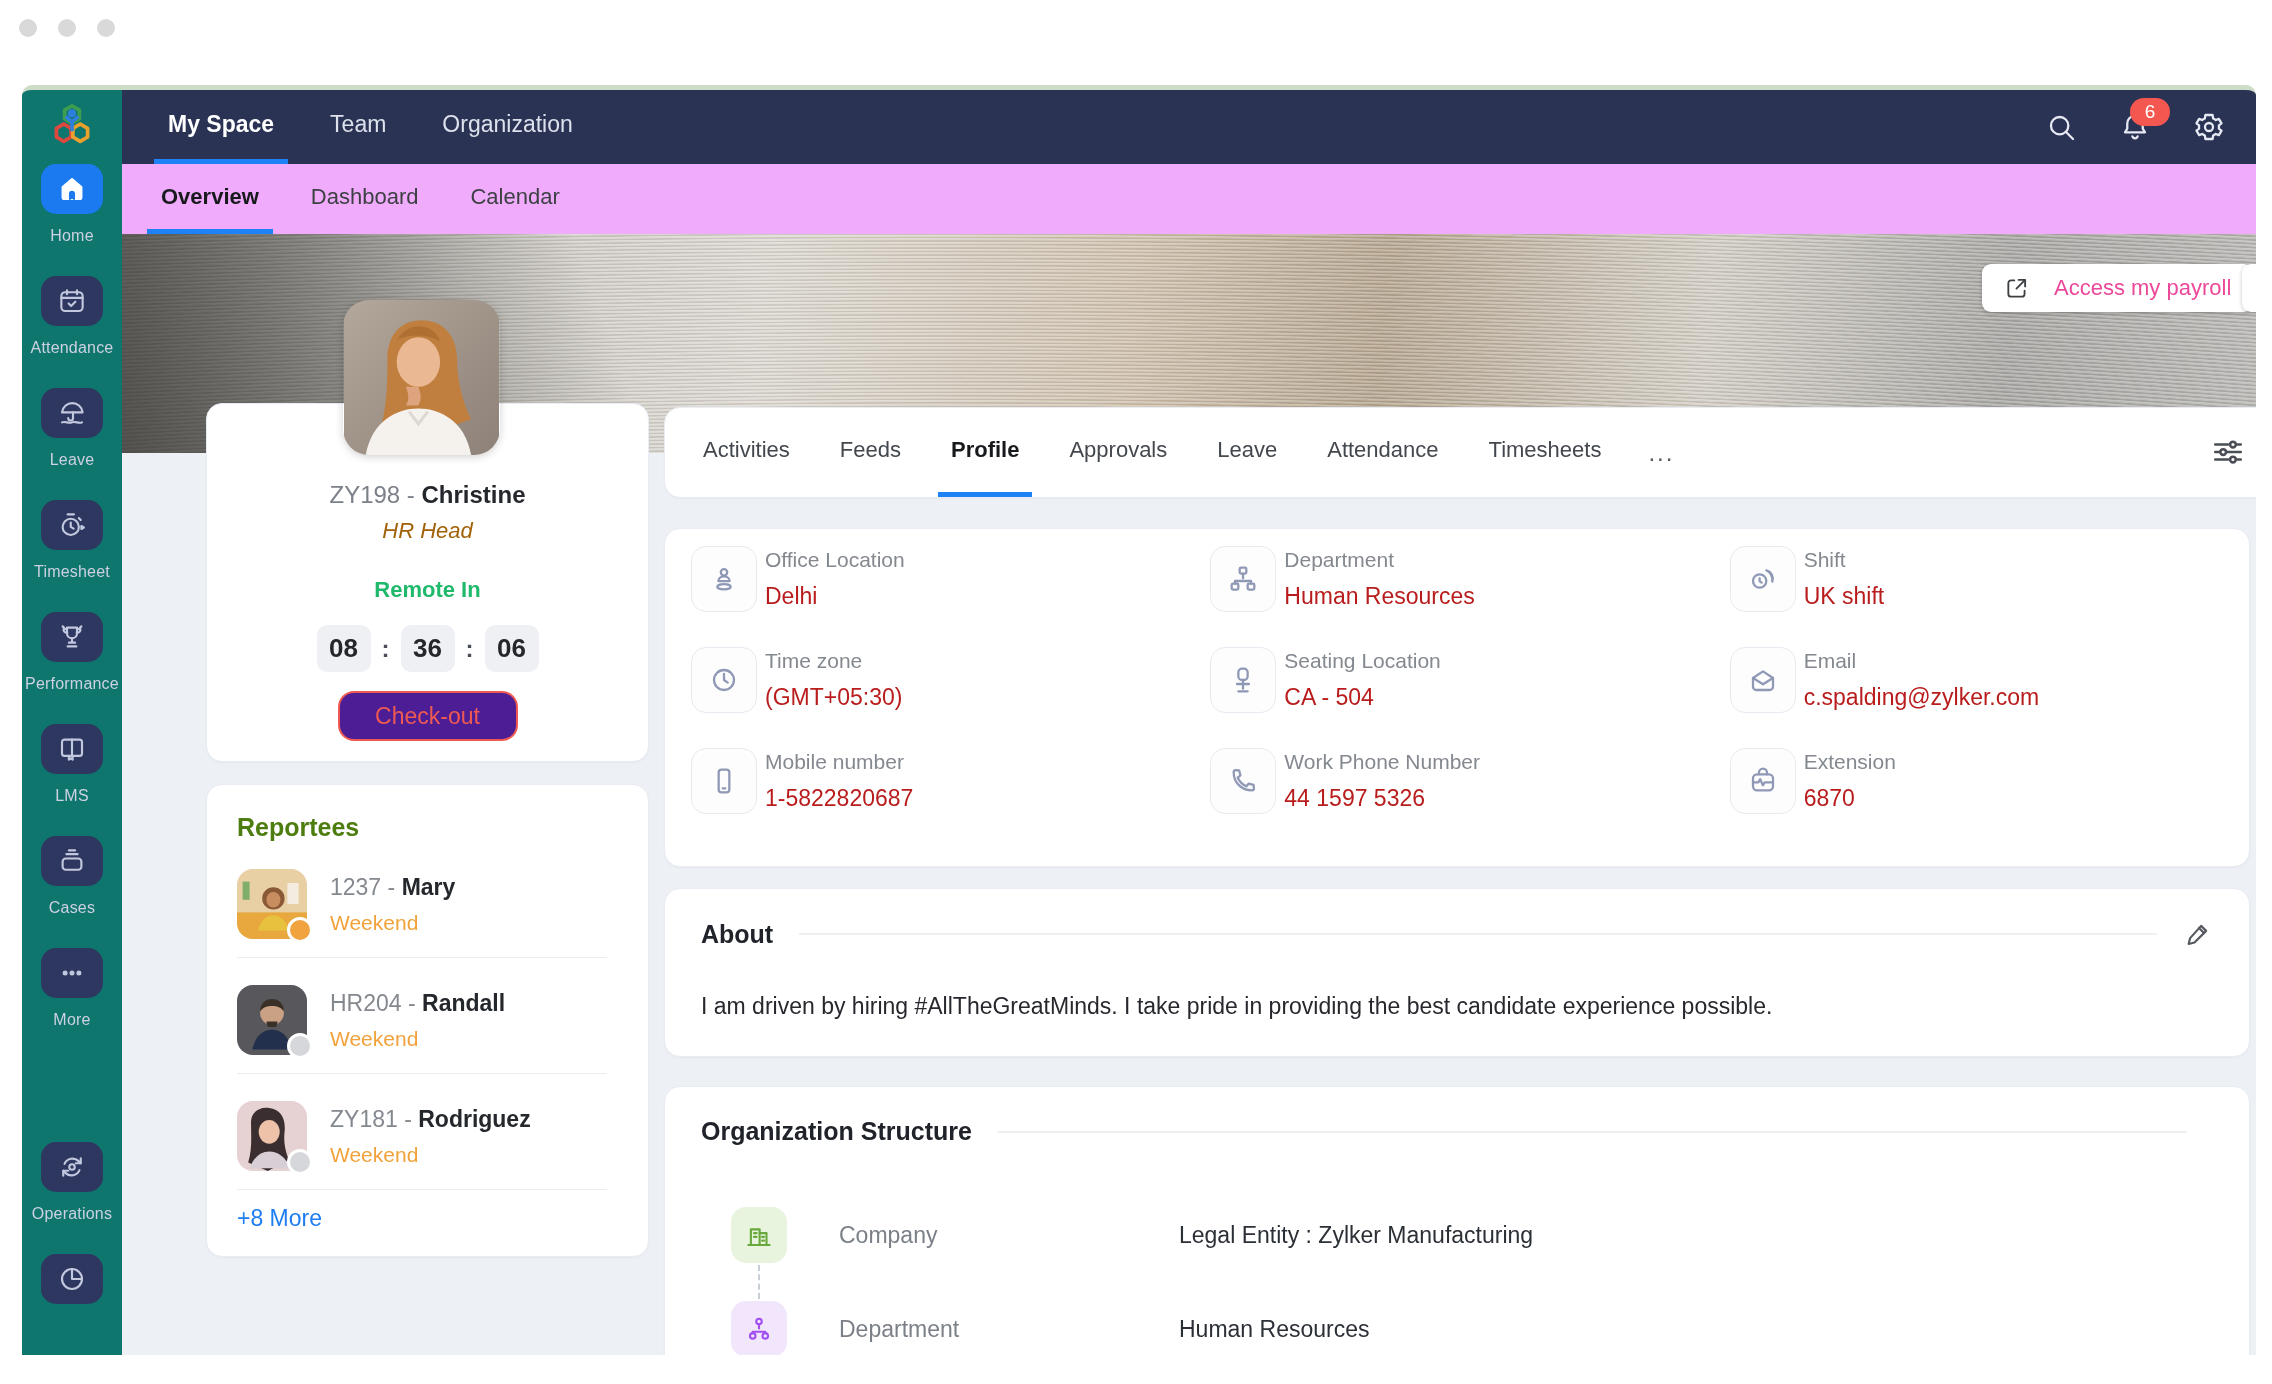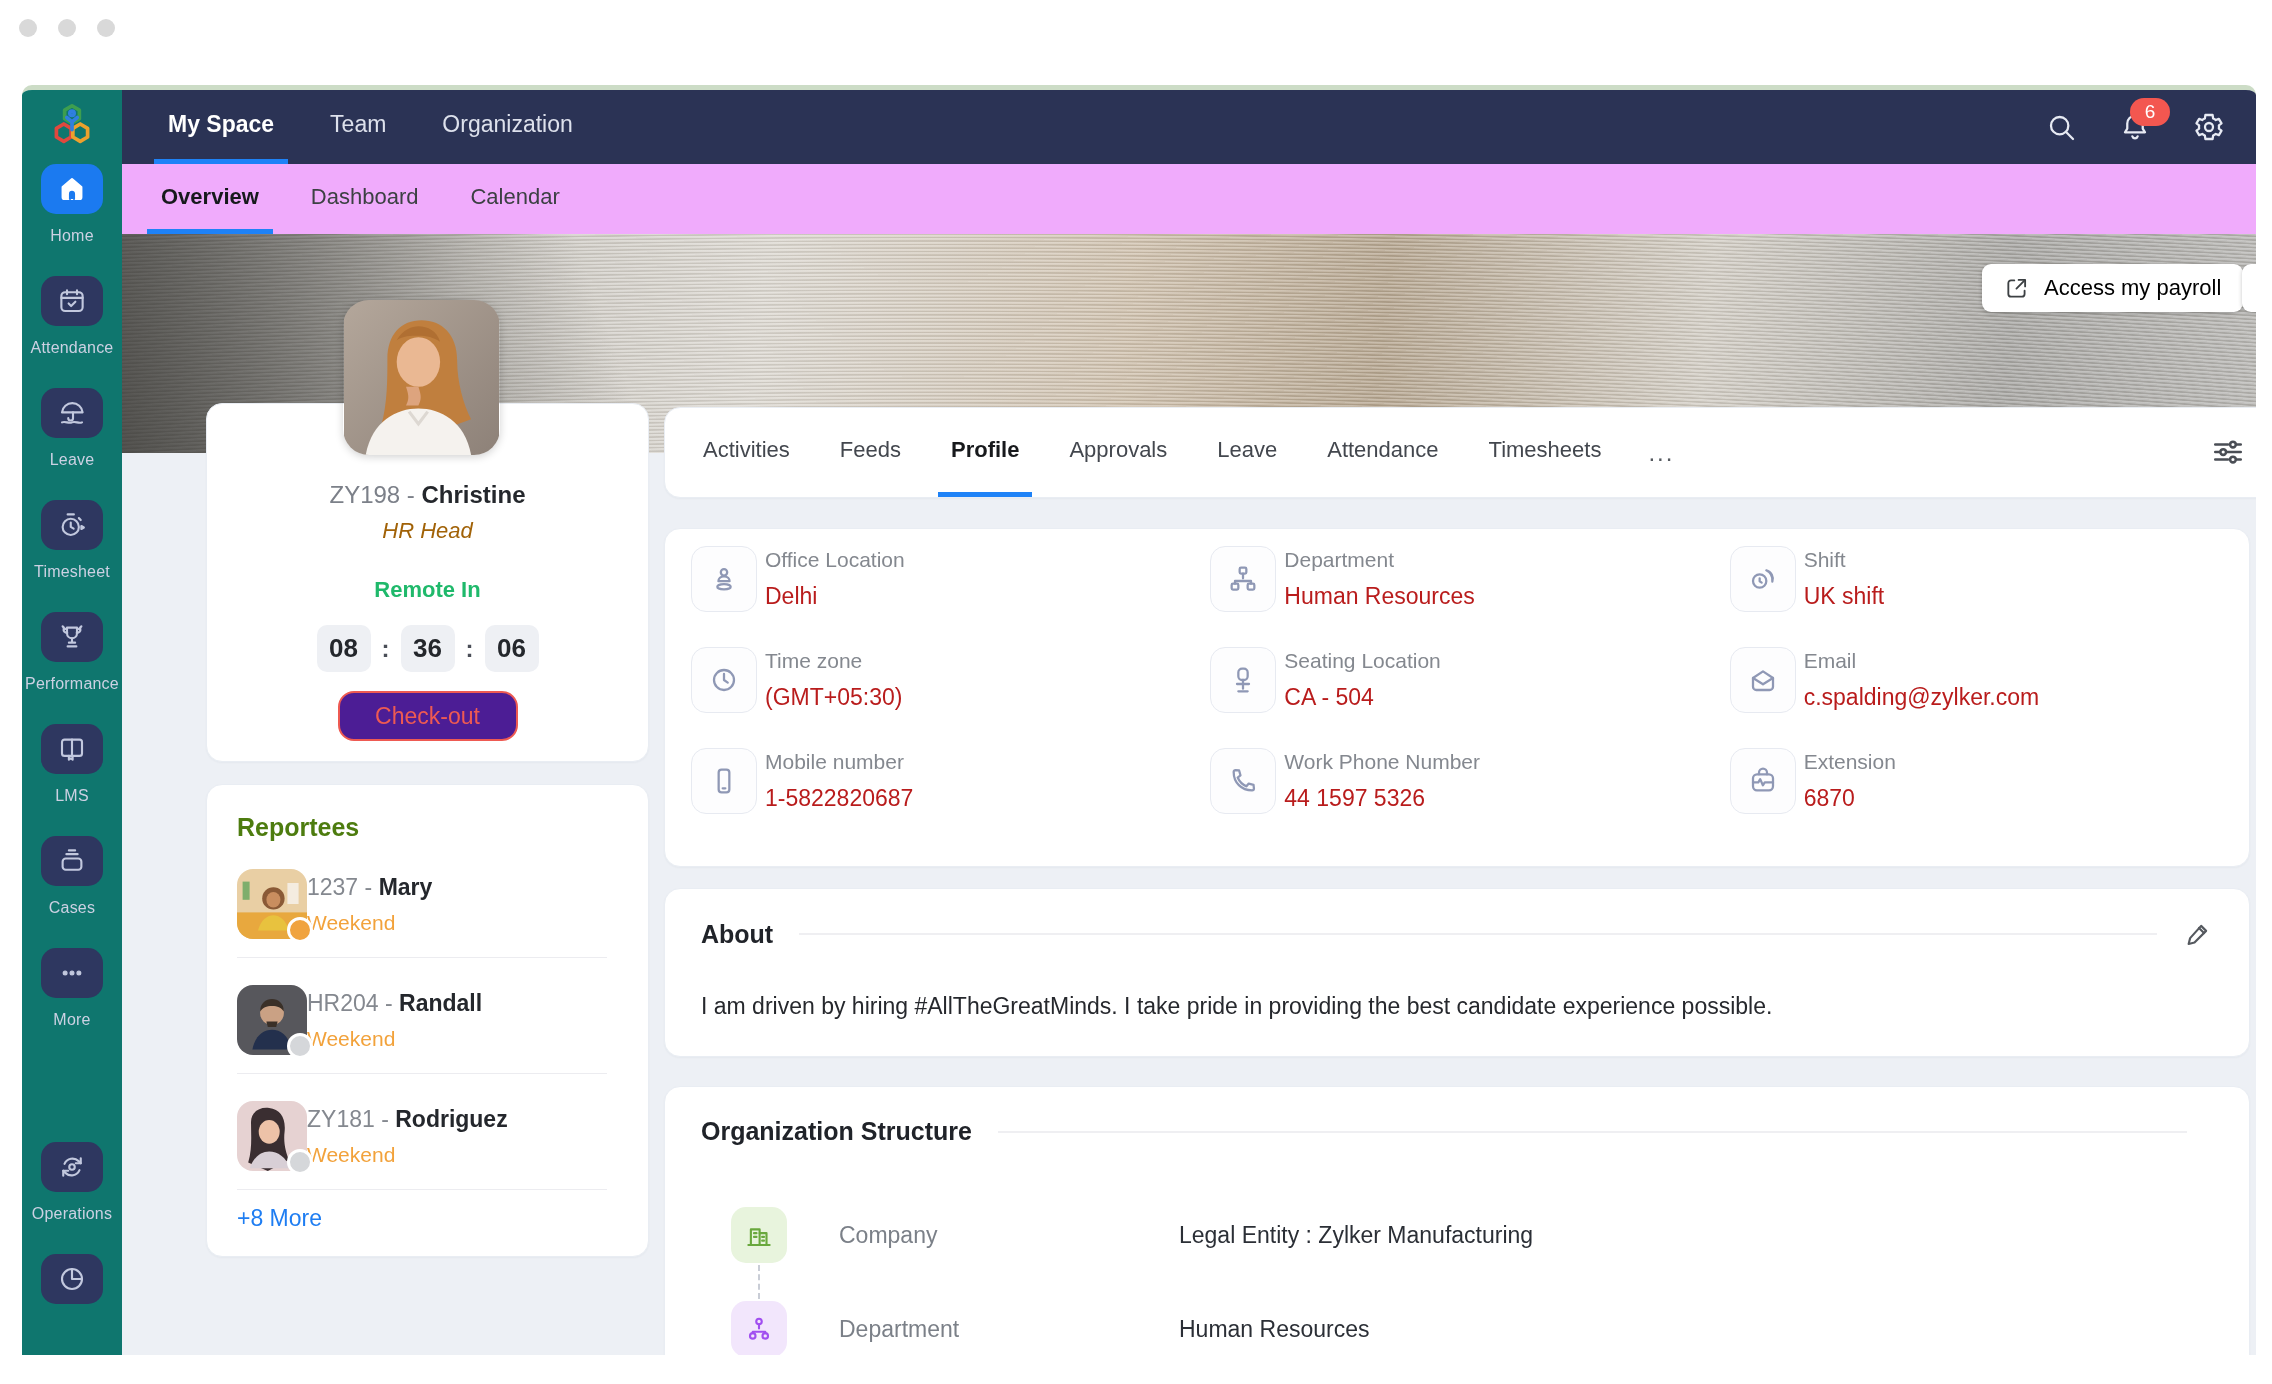--- a/index.html
+++ b/index.html
@@ -37,41 +37,41 @@
   .subtab{display:flex;align-items:center;padding:0 14px;margin-right:24px;font-size:22px;color:#3c4043;border-bottom:5px solid transparent;}
   .subtab.active{font-weight:bold;color:#17191c;border-bottom-color:#1e82f7;}
 
   
   .content{position:relative;flex:1;background:#edf0f5;overflow:hidden;}
   .banner{position:absolute;left:0;top:0;width:100%;height:219px;
     background:
       linear-gradient(70deg, rgba(62,61,58,.8) 0%, rgba(62,61,58,0) 24%),
       repeating-radial-gradient(140% 200% at 38% 245%, rgba(255,255,255,.28) 0 5px, rgba(110,105,95,.14) 9px 15px, rgba(255,255,255,.20) 19px 24px),
       linear-gradient(95deg,#8b8a86 0%,#c9c6c0 16%,#dcd8d1 30%,#cfc0ac 47%,#b3a28b 59%,#d2cdc4 74%,#a4a3a0 88%,#b6b5b2 100%);}
-  .payroll-btn{position:absolute;left:1860px;top:30px;height:48px;background:#fff;border-radius:9px;display:flex;align-items:center;gap:14px;padding:0 22px;font-size:22px;color:#000000;box-shadow:0 1px 4px rgba(0,0,0,.22);}
+  .payroll-btn{position:absolute;left:1860px;top:30px;height:48px;background:#fff;border-radius:9px;display:flex;align-items:center;gap:24px;padding:0 22px;font-size:22px;color:#ec4899;box-shadow:0 1px 4px rgba(0,0,0,.22);}
   .banner-sliver{position:absolute;left:2120px;top:30px;width:40px;height:48px;background:#fff;border-radius:9px;box-shadow:0 1px 4px rgba(0,0,0,.22);}
 
   .card{position:absolute;background:#fff;border:1px solid #e9edf3;border-radius:16px;box-shadow:0 1px 2px rgba(25,39,80,.04);}
 
   
   .profile-card{left:84px;top:169px;width:441px;height:357px;text-align:center;}
   .photo{position:absolute;left:221px;top:66px;width:157px;height:155px;border-radius:26px;overflow:hidden;box-shadow:0 2px 8px rgba(0,0,0,.18);z-index:3;}
   .p-name{margin-top:77px;font-size:24px;color:#7c8089;}
   .p-name b{color:#24272c;}
   .p-role{margin-top:9px;font-size:22px;color:#a16207;font-style:italic;}
   .p-status{margin-top:33px;font-size:22px;color:#1fb96b;font-weight:bold;}
   .timer{margin-top:22px;display:flex;justify-content:center;align-items:center;gap:11px;}
   .t-box{width:54px;height:47px;background:#eef0f4;border-radius:10px;display:flex;align-items:center;justify-content:center;font-size:26px;font-weight:bold;color:#24272c;}
   .t-col{font-size:24px;font-weight:bold;color:#4a4e57;}
   .checkout{margin:19px auto 0;width:176px;height:46px;border:2px solid #ee5a52;border-radius:16px;color:#ee5a52;font-size:23px;display:flex;align-items:center;justify-content:center;background:#4c1d95;}
 
   
   .reportees-card{left:84px;top:550px;width:441px;height:471px;padding:0;}
   .rep-title{margin:28px 0 0 30px;font-size:25px;font-weight:bold;color:#4d7c0f;}
-  .rep-row{position:absolute;left:30px;width:381px;display:flex;}
+  .rep-row{position:absolute;left:30px;width:381px;display:flex;gap:23px;}
   .rep-row.r0{top:84px;} .rep-row.r1{top:200px;} .rep-row.r2{top:316px;}
   .rep-divider{position:absolute;left:30px;width:370px;height:1px;background:#ececf0;}
   .rep-divider.d0{top:172px;} .rep-divider.d1{top:288px;} .rep-divider.d2{top:404px;}
   .rep-avatar{position:relative;width:70px;height:70px;border-radius:16px;flex:0 0 70px;}
   .rep-avatar svg{border-radius:16px;display:block;}
   .rep-dot{position:absolute;right:-6px;bottom:-4px;width:20px;height:20px;border-radius:50%;border:3px solid #fff;}
   .rep-meta{padding-top:5px;}
   .rep-name{font-size:23px;color:#84888f;}
   .rep-name b{color:#24272c;}
   .rep-status{margin-top:10px;font-size:21px;color:#f2a23b;}

